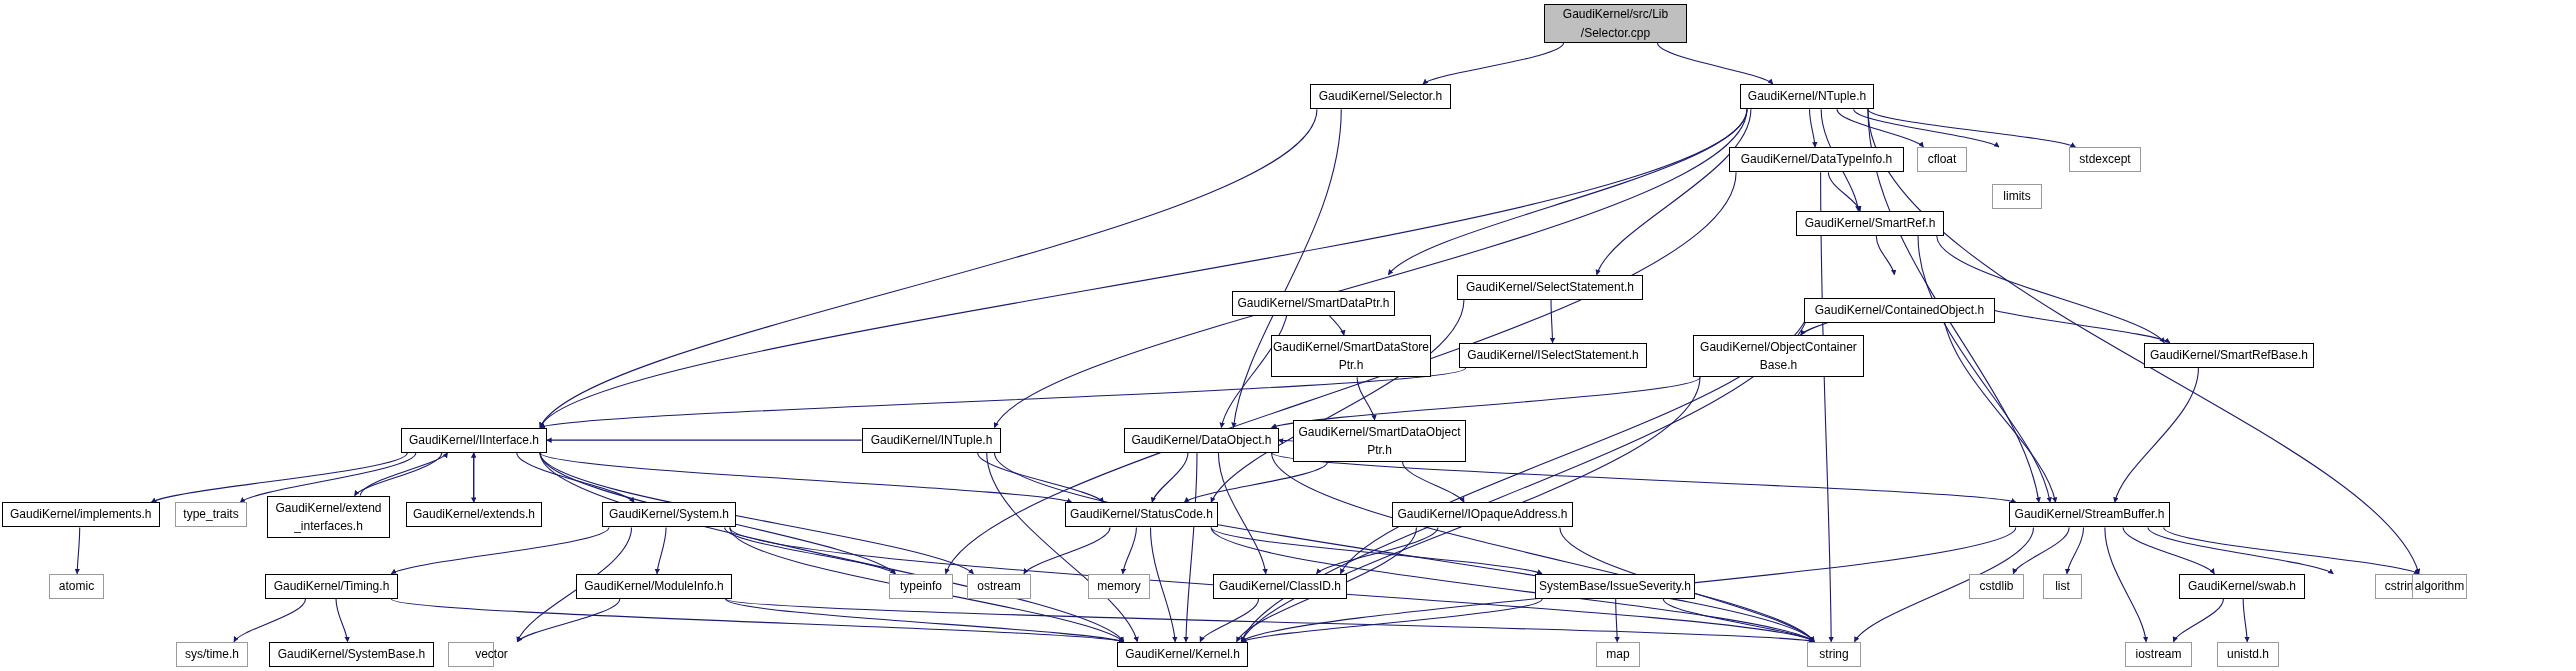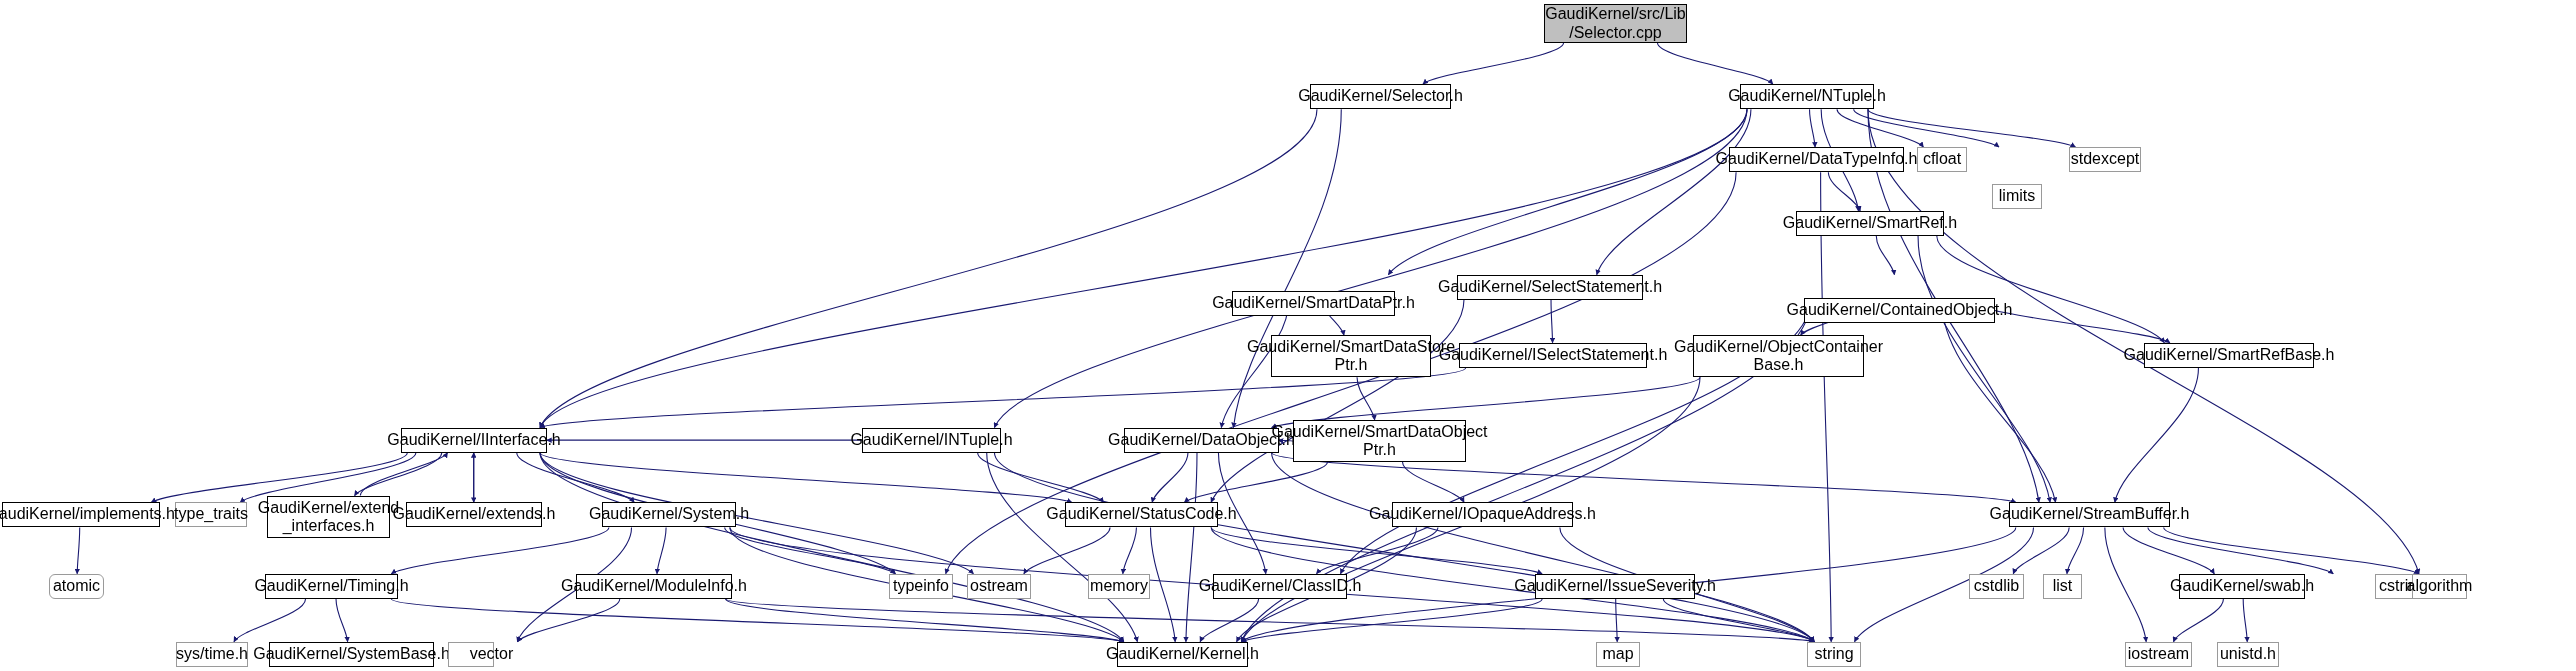--- a/index.html
+++ b/index.html
@@ -12,21 +12,21 @@
     overflow:hidden;
   }
   #edges{position:absolute;left:0;top:0;width:2576px;height:672px;}
   .node{
     position:absolute;
     box-sizing:border-box;
     display:flex;
     align-items:center;
     justify-content:center;
     text-align:center;
-    font-size:16px;
+    font-size:12px;
     line-height:18.5px;
     color:#000000;
     background:#ffffff;
     border:0.8px solid #000000;
     white-space:pre-line;
     letter-spacing:0px;
     z-index:5;
   }
   .node.sys{ border-color:#9a9a9a; }
   .node.root{
@@ -166,28 +166,28 @@
 Ptr.h</div>
       <div class="node" style="left: 1.7px; top: 502px; width: 158px; height: 25px;">GaudiKernel/implements.h</div>
       <div class="node sys" style="left: 175px; top: 502px; width: 72px; height: 25px;">type_traits</div>
       <div class="node" style="left: 267px; top: 496px; width: 123px; height: 42px;">GaudiKernel/extend
 _interfaces.h</div>
       <div class="node" style="left: 406px; top: 502px; width: 136px; height: 25px;">GaudiKernel/extends.h</div>
       <div class="node" style="left: 602px; top: 502px; width: 134px; height: 25px;">GaudiKernel/System.h</div>
       <div class="node" style="left: 1065px; top: 502px; width: 153px; height: 25px;">GaudiKernel/StatusCode.h</div>
       <div class="node" style="left: 1392px; top: 502px; width: 181px; height: 25px;">GaudiKernel/IOpaqueAddress.h</div>
       <div class="node" style="left: 2009px; top: 502px; width: 161px; height: 25px;">GaudiKernel/StreamBuffer.h</div>
-      <div class="node sys" style="left: 49px; top: 574px; width: 55px; height: 25px; border-radius: 6px;">atomic</div>
+      <div class="node sys" style="left: 49px; top: 574px; width: 55px; height: 25px;">atomic</div>
       <div class="node" style="left: 265px; top: 574px; width: 133px; height: 25px;">GaudiKernel/Timing.h</div>
       <div class="node" style="left: 576px; top: 574px; width: 156px; height: 25px;">GaudiKernel/ModuleInfo.h</div>
       <div class="node sys" style="left: 889px; top: 574px; width: 64px; height: 25px;">typeinfo</div>
       <div class="node sys" style="left: 967px; top: 574px; width: 64px; height: 25px;">ostream</div>
       <div class="node sys" style="left: 1088px; top: 574px; width: 62px; height: 25px;">memory</div>
       <div class="node" style="left: 1213px; top: 574px; width: 134px; height: 25px;">GaudiKernel/ClassID.h</div>
-      <div class="node" style="left: 1535px; top: 574px; width: 160px; height: 25px;">GaudiKernel/IssueSeverity.h</div>
+      <div class="node" style="left: 1535px; top: 574px; width: 160px; height: 25px;">SystemBase/IssueSeverity.h</div>
       <div class="node sys" style="left: 1969px; top: 574px; width: 55px; height: 25px;">cstdlib</div>
       <div class="node sys" style="left: 2043px; top: 574px; width: 39px; height: 25px;">list</div>
       <div class="node" style="left: 2179px; top: 574px; width: 126px; height: 25px;">GaudiKernel/swab.h</div>
       <div class="node sys" style="left: 2327px; top: 574px; width: 55px; height: 25px; margin-left: 48px;">cstring</div>
       <div class="node sys" style="left: 2412px; top: 574px; width: 55px; height: 25px;">algorithm</div>
       <div class="node sys" style="left: 176px; top: 642px; width: 72px; height: 25px;">sys/time.h</div>
       <div class="node" style="left: 269px; top: 642px; width: 165px; height: 25px;">GaudiKernel/SystemBase.h</div>
       <div class="node sys" style="left: 448px; top: 642px; width: 46px; height: 25px; padding-left: 41px;">vector</div>
       <div class="node" style="left: 1117px; top: 642px; width: 131px; height: 25px;">GaudiKernel/Kernel.h</div>
       <div class="node sys" style="left: 1596px; top: 642px; width: 44px; height: 25px;">map</div>

